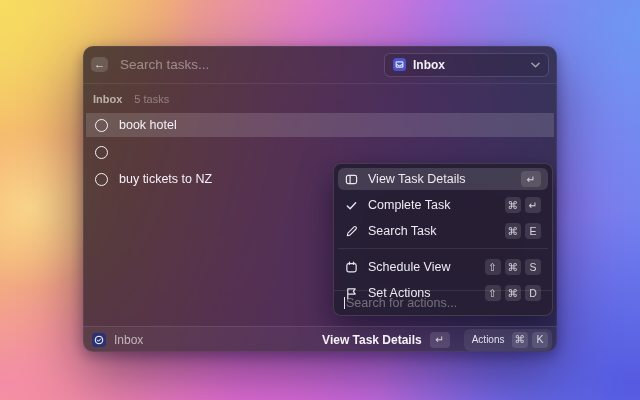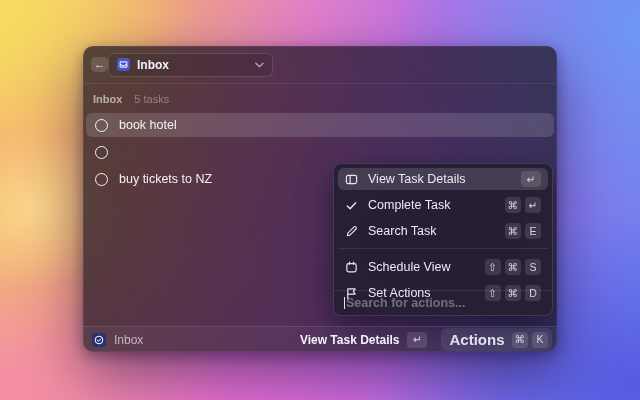--- a/index.html
+++ b/index.html
@@ -51,76 +51,77 @@
   .chev { color:rgba(255,255,255,.55); display:flex; }
 
   
   .section { display:flex; align-items:center; gap:12px; padding:9px 10px 5px 10px; }
   .section .ttl { font-size:11px; font-weight:700; color:rgba(255,252,245,.6); }
   .section .cnt { font-size:11px; color:rgba(255,252,245,.35); }
 
   
   .tasks { padding:0 3px; }
   .task-row { height:24px; margin-top:3px; display:flex; align-items:center; gap:11px;
-              padding:0 9px; border-radius:6px; }
+              padding:0 9px; border-radius:0; }
   .task-row.selected { background:rgba(255,255,255,.14); }
   .task-circle { width:13px; height:13px; border-radius:50%;
                  border:1.5px solid rgba(255,255,255,.92); flex:0 0 13px; }
   .task-title { font-size:12.5px; color:#f4f1f6; white-space:nowrap; }
 
   
   .statusbar { position:absolute; left:0; right:0; bottom:0; height:26px;
                border-top:1px solid rgba(255,255,255,.09); background:rgba(255,255,255,.035);
                display:flex; align-items:center; padding:0 5px 0 9px; gap:8px; }
   .logo { width:14px; height:14px; border-radius:4px; background:#2b3273;
           display:flex; align-items:center; justify-content:center; }
   .sb-context { font-size:12px; color:rgba(255,255,255,.62); flex:1; }
   .sb-primary { font-size:12px; font-weight:700; color:#f5f3f8; }
   .kbd { min-width:16px; height:16px; padding:0 3px; border-radius:4px;
          background:rgba(255,255,255,.12); color:#d8d4e0;
          display:inline-flex; align-items:center; justify-content:center;
          font-size:10.5px; font-family:"Liberation Sans", sans-serif; line-height:1; }
   .kbd.wide { min-width:20px; }
   .actions-group { display:flex; align-items:center; gap:4px; background:rgba(255,255,255,.07);
                    border-radius:6px; padding:3px 4px 3px 8px; margin-left:6px; }
-  .actions-label { font-size:15px; font-weight:700; color:#e3dfea; margin-right:3px; }
+  .actions-label { font-size:10px; font-weight:400; color:#e3dfea; margin-right:3px; }
 
   
   .action-menu { position:absolute; right:4px; bottom:36px; width:220px; height:153px;
                  border-radius:8px; background:rgba(39,31,53,.93);
                  -webkit-backdrop-filter:blur(30px); backdrop-filter:blur(30px);
                  border:1px solid rgba(255,255,255,.13);
                  box-shadow:0 12px 32px rgba(10,4,25,.5);
                  padding:4px 4px 0 4px; overflow:hidden; }
   .am-row { height:22px; margin-bottom:4px; display:flex; align-items:center; gap:10px;
             padding:0 7px; border-radius:6px; }
   .am-row.hl { background:rgba(255,255,255,.14); }
   .am-label { font-size:12.5px; color:#edeaf2; flex:1; white-space:nowrap; }
   .am-icon { display:flex; color:#e9e6ef; flex:0 0 13px; }
   .am-keys { display:flex; gap:4px; }
   .am-div { height:1px; background:rgba(255,255,255,.09); margin:6px 0 7px 0; }
   .am-search { position:absolute; left:0; right:0; bottom:0; height:21px;
                border-top:1px solid rgba(255,255,255,.09);
-               display:flex; align-items:center; padding:12px 10px; gap:1px;font-weight:bold; }
+               display:flex; align-items:center; padding:12px 10px; gap:1px; }
   .caret { width:1px; height:12px; background:#e9e7f2; }
   .am-search-ph { font-size:12.5px; color:rgba(255,255,255,.35); }
 
   svg { display:block; }
 </style>
 </head>
 <body>
 
 <div class="bg"></div>
 
 <div class="window">
 
   <div class="hdr">
     <div class="back-btn">
       <span>←</span>
     </div>
+    <input class="search-input" type="text" value="" placeholder="Search tasks..." style="">
     <div class="list-picker">
       <span class="inbox-badge">
         <svg width="9" height="9" viewBox="0 0 12 12">
             <path d="M1.5 2.5h9v7h-9z M1.5 6.5h2.6l.9 1.4h2l.9-1.4h2.6" fill="none" stroke="#fff" stroke-width="1.3" stroke-linejoin="round"></path>
           </svg>
       </span>
       <span class="picker-label">Inbox</span>
       <span class="chev">
         <svg width="9" height="6" viewBox="0 0 10 6">
             <path d="M1 1l4 4 4-4" fill="none" stroke="currentColor" stroke-width="1.6" stroke-linecap="round" stroke-linejoin="round"></path>

